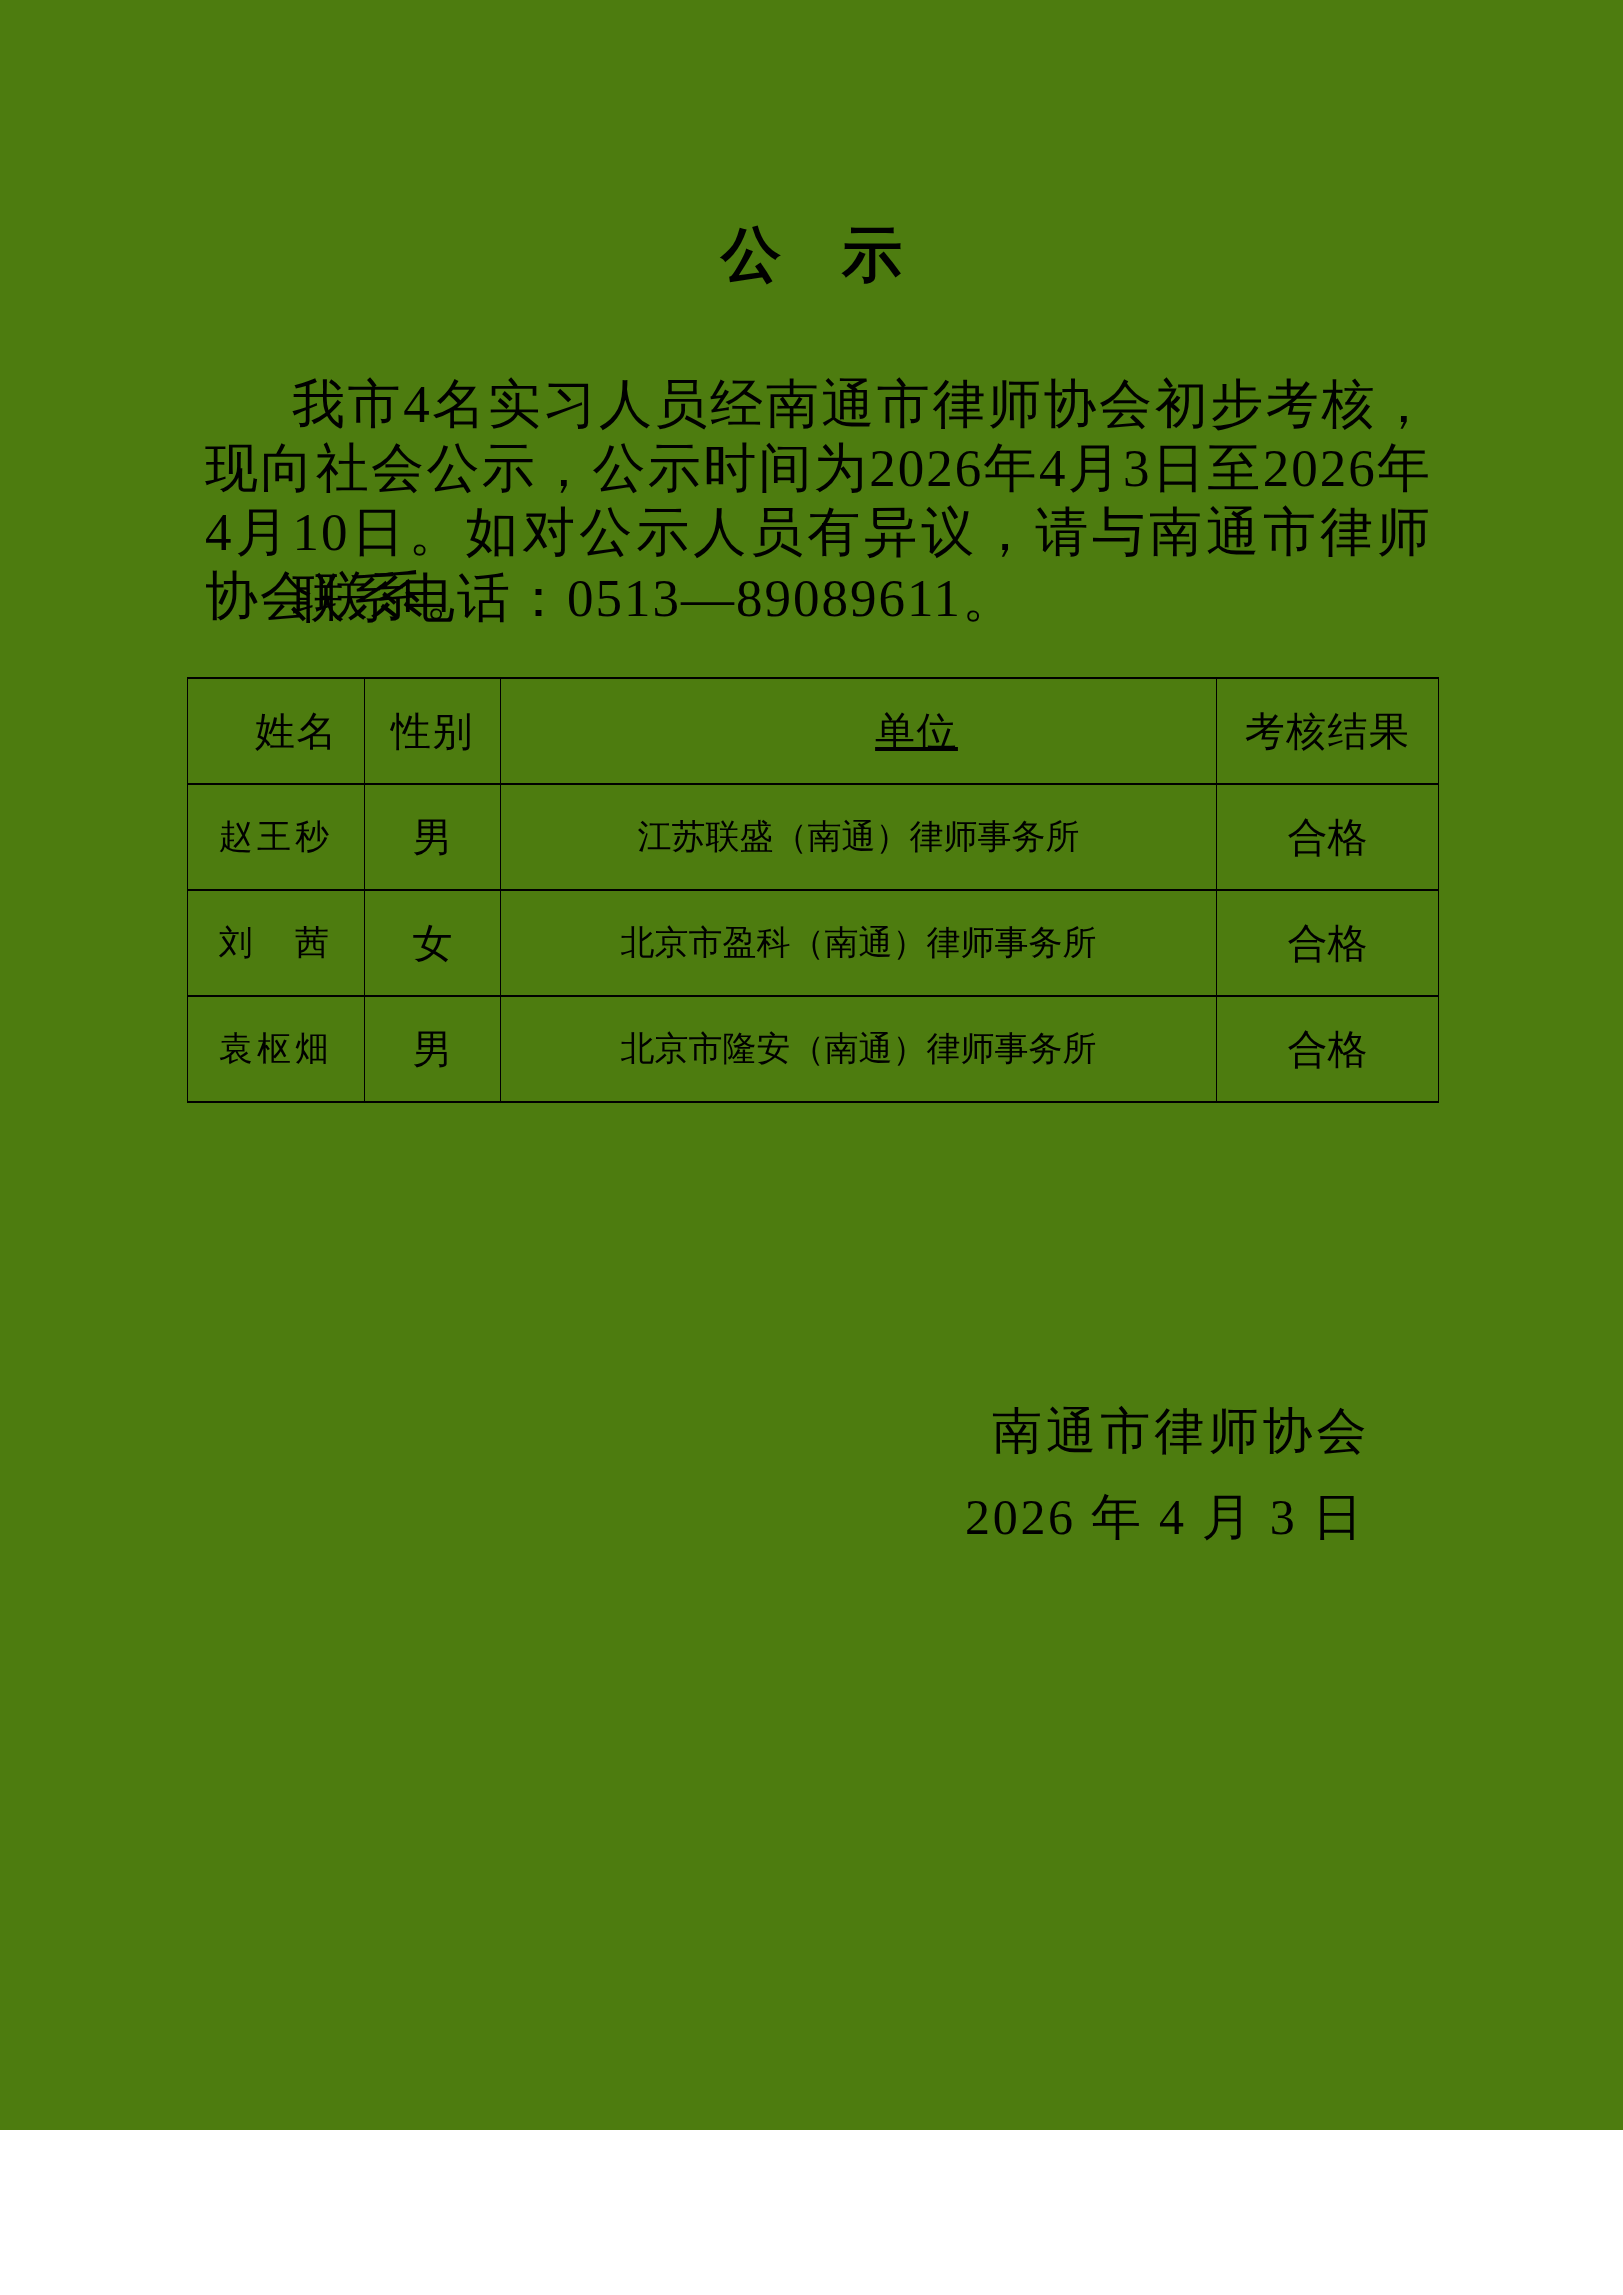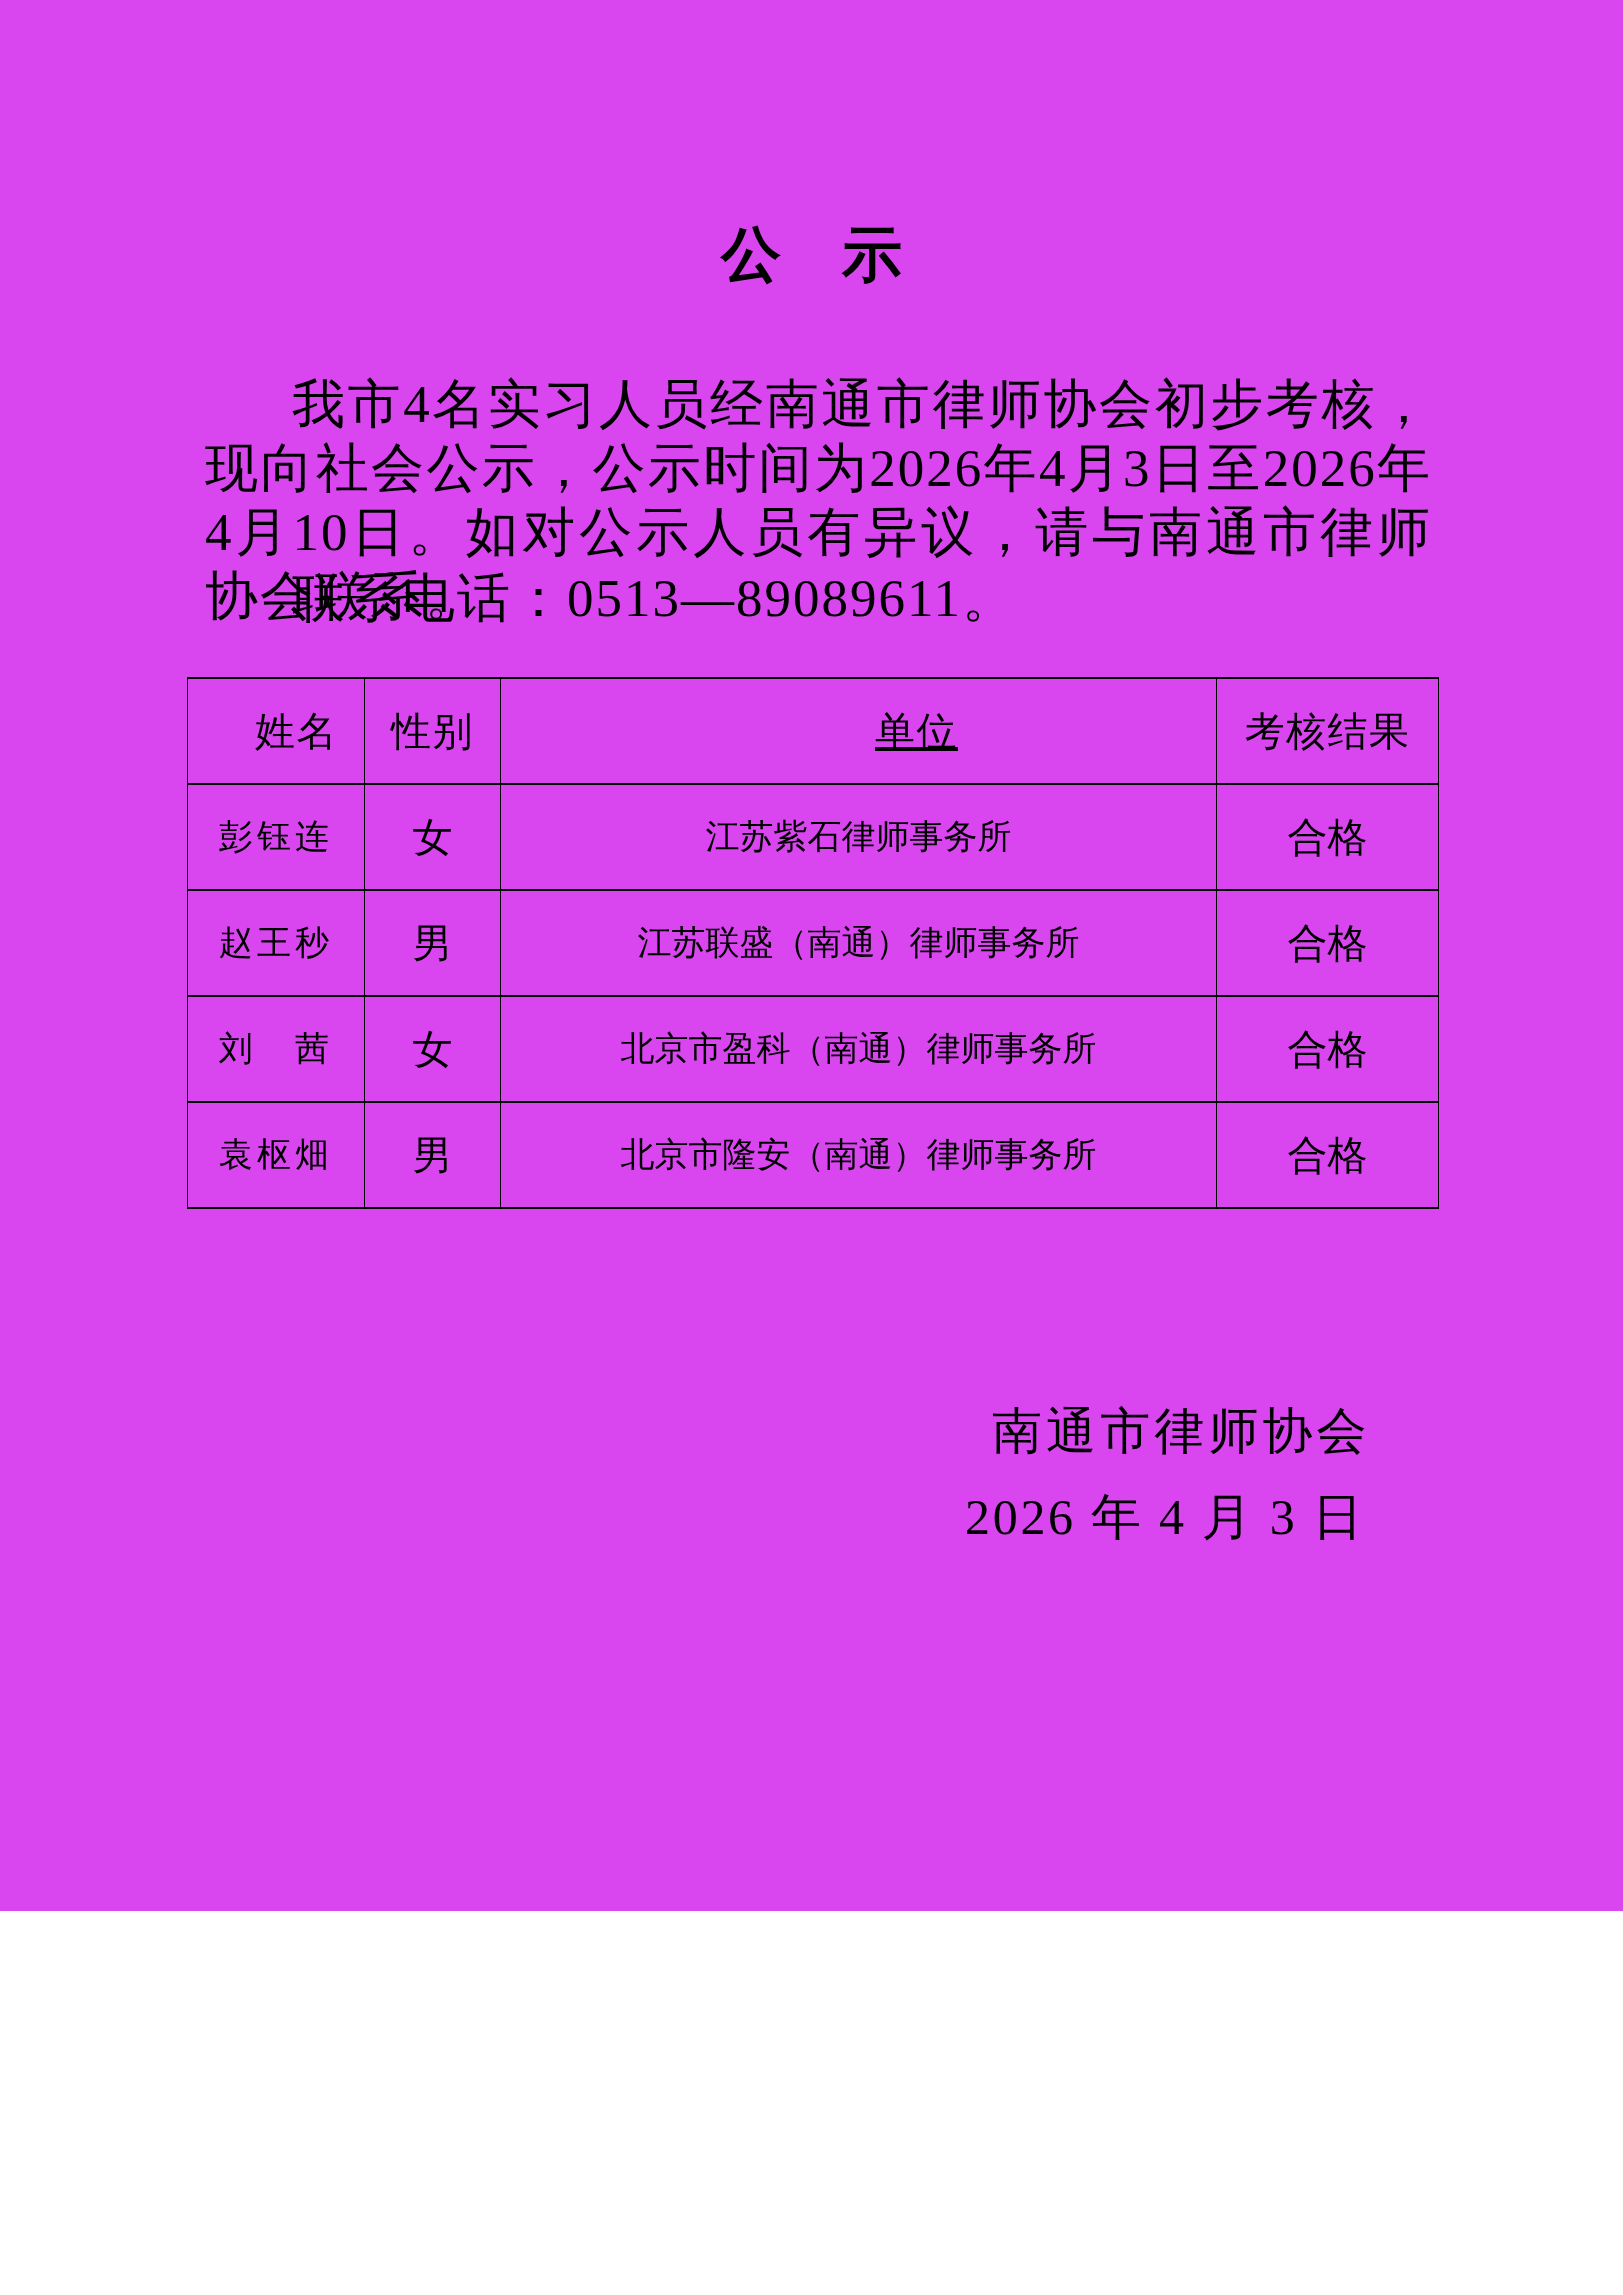--- a/index.html
+++ b/index.html
@@ -1,17 +1,17 @@
 <!DOCTYPE html>
 <html style="font-size:11px"><head>
   <meta charset="utf-8">
   <style>
     html, body { margin: 0; padding: 0; background: #ffffff; }
     body { width: 1623px; height: 2295px; position: relative; overflow: hidden; color: #000; }
-    .page { position: absolute; left: 0; top: 0; width: 1623px; height: 1911px; background: #d946ef; }
+    .page { position: absolute; left: 0; top: 0; width: 1623px; height: 2130px; background: #4d7c0f; }
 
     .title {
       position: absolute; left: 0; width: 1623px; top: 217px;
       text-align: center; font-family: "DejaVu Serif", serif; font-weight: bold;
       font-size: 60px; letter-spacing: 61px; line-height: 75px; text-indent: 61px;
     }
 
     .body-text {
       position: absolute; left: 205px; width: 1227px;
       font-family: "Liberation Serif", "DejaVu Serif", serif;
@@ -70,26 +70,20 @@
     <thead>
       <tr>
         <th class="wide-gap">姓名</th>
         <th>性别</th>
         <th class="unit-gap">单位</th>
         <th>考核结果</th>
       </tr>
     </thead>
     <tbody>
       <tr>
-        <td class="name-cell">彭钰连</td>
-        <td class="sex">女</td>
-        <td>江苏紫石律师事务所</td>
-        <td class="result">合格</td>
-      </tr>
-      <tr>
         <td class="name-cell">赵王秒</td>
         <td class="sex">男</td>
         <td>江苏联盛（南通）律师事务所</td>
         <td class="result">合格</td>
       </tr>
       <tr>
         <td class="name-cell">刘　茜</td>
         <td class="sex">女</td>
         <td>北京市盈科（南通）律师事务所</td>
         <td class="result">合格</td>

